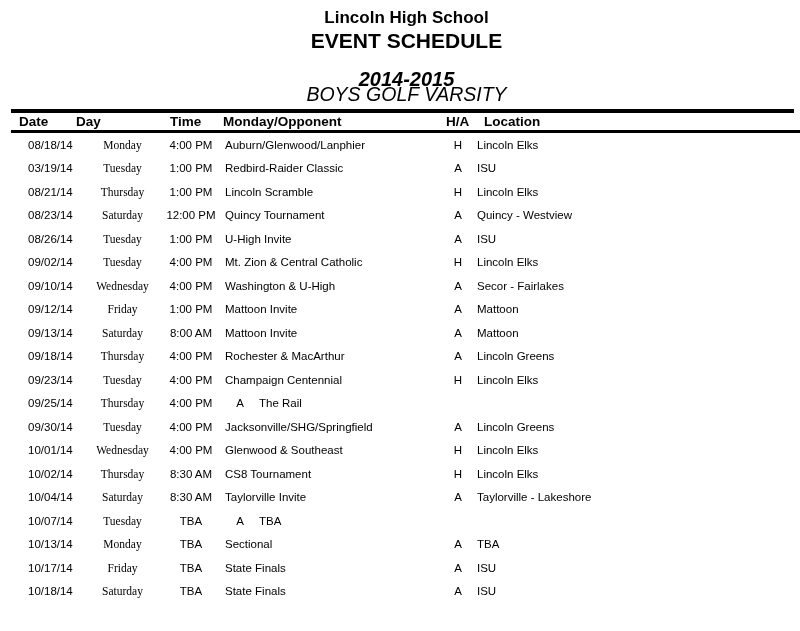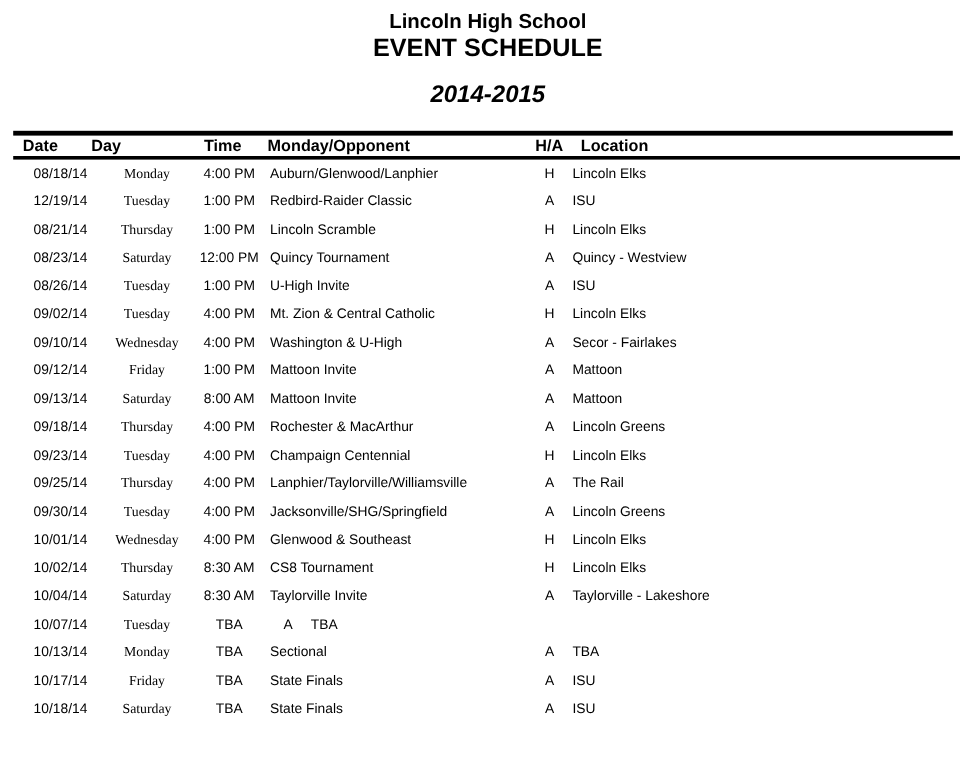--- a/index.html
+++ b/index.html
@@ -60,20 +60,21 @@
   .c-loc   { flex: 1;      padding-left: 1px; text-align: left; }
 </style>
 </head>
 <body>
 
 <div id="page">
 
   <div class="center-line t-school">Lincoln High School</div>
   <div class="center-line t-heading">EVENT SCHEDULE</div>
   <div class="center-line t-season">2014-2015</div>
+  <div class="center-line t-team">BOYS GOLF VARSITY</div>
 
   <div class="rule rule-top"></div>
   <div class="rule rule-mid"></div>
 
   <div class="thead">
     <span class="h-date">Date</span>
     <span class="h-day">Day</span>
     <span class="h-time">Time</span>
     <span class="h-event">Monday/Opponent</span>
     <span class="h-ha">H/A</span>
@@ -83,21 +84,21 @@
   <div class="tbody">
       <div class="row">
       <span class="c-date">08/18/14</span>
       <span class="c-day">Monday</span>
       <span class="c-time">4:00 PM</span>
       <span class="c-event">Auburn/Glenwood/Lanphier</span>
       <span class="c-ha">H</span>
       <span class="c-loc">Lincoln Elks</span>
     </div>
       <div class="row">
-      <span class="c-date">12/19/14</span>
+      <span class="c-date">03/19/14</span>
       <span class="c-day">Tuesday</span>
       <span class="c-time">1:00 PM</span>
       <span class="c-event">Redbird-Raider Classic</span>
       <span class="c-ha">A</span>
       <span class="c-loc">ISU</span>
     </div>
       <div class="row">
       <span class="c-date">08/21/14</span>
       <span class="c-day">Thursday</span>
       <span class="c-time">1:00 PM</span>
@@ -166,21 +167,20 @@
       <span class="c-day">Tuesday</span>
       <span class="c-time">4:00 PM</span>
       <span class="c-event">Champaign Centennial</span>
       <span class="c-ha">H</span>
       <span class="c-loc">Lincoln Elks</span>
     </div>
       <div class="row">
       <span class="c-date">09/25/14</span>
       <span class="c-day">Thursday</span>
       <span class="c-time">4:00 PM</span>
-      <span class="c-event">Lanphier/Taylorville/Williamsville</span>
       <span class="c-ha">A</span>
       <span class="c-loc">The Rail</span>
     </div>
       <div class="row">
       <span class="c-date">09/30/14</span>
       <span class="c-day">Tuesday</span>
       <span class="c-time">4:00 PM</span>
       <span class="c-event">Jacksonville/SHG/Springfield</span>
       <span class="c-ha">A</span>
       <span class="c-loc">Lincoln Greens</span>

